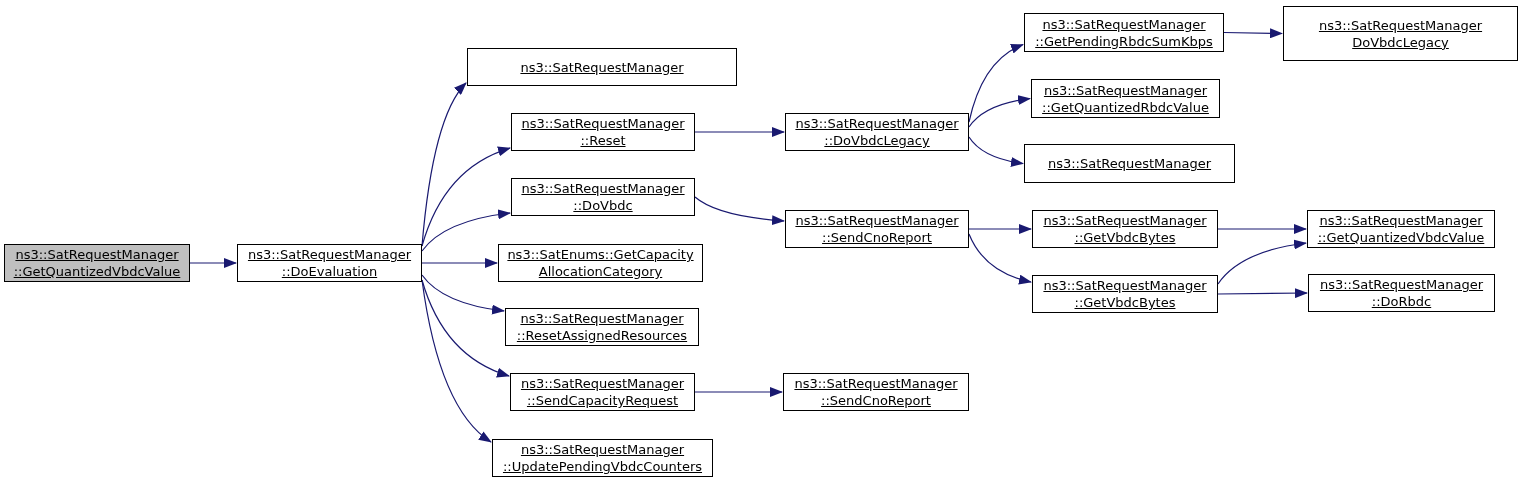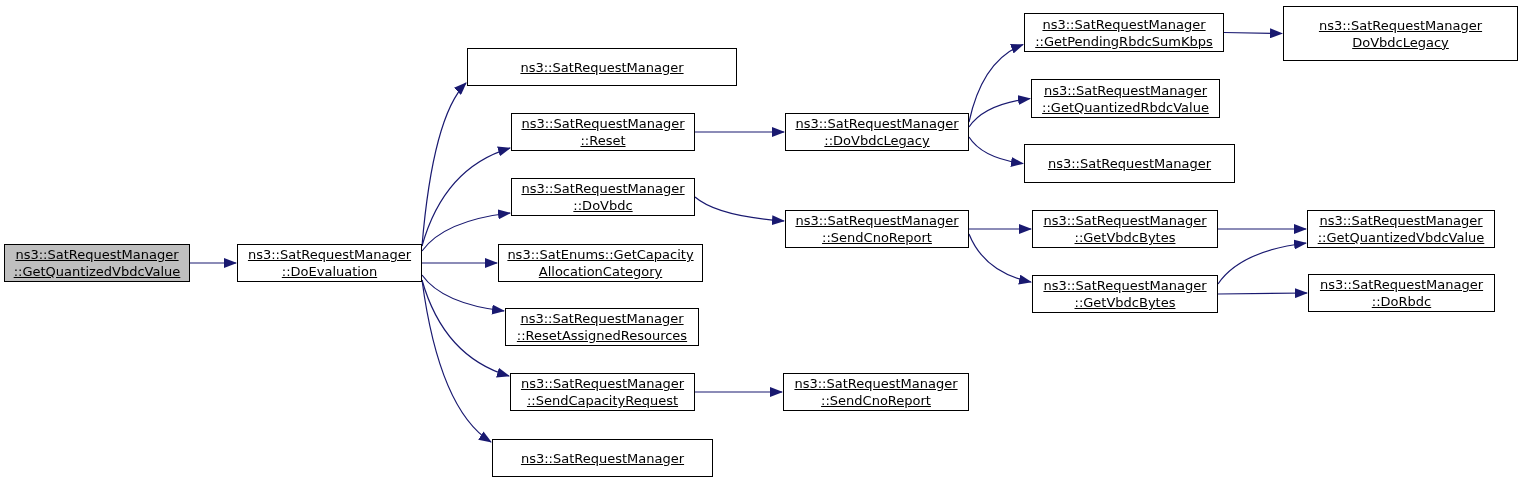--- a/index.html
+++ b/index.html
@@ -76,20 +76,21 @@
     <div class="node" style="left: 505px; top: 308px; width: 194px; height: 38px; background: rgb(255, 255, 255); border-color: rgb(0, 0, 0);">
       <span class="line">ns3::SatRequestManager</span>
       <span class="line">::ResetAssignedResources</span>
     </div>
     <div class="node" style="left: 510px; top: 373px; width: 185px; height: 38px; background: rgb(255, 255, 255); border-color: rgb(0, 0, 0);">
       <span class="line">ns3::SatRequestManager</span>
       <span class="line">::SendCapacityRequest</span>
     </div>
     <div class="node" style="left: 492px; top: 439px; width: 221px; height: 38px; background: rgb(255, 255, 255); border-color: rgb(0, 0, 0);">
       <span class="line">ns3::SatRequestManager</span>
+      <span class="line">::UpdatePendingVbdcCounters</span>
     </div>
     <div class="node" style="left: 785px; top: 113px; width: 184px; height: 38px; background: rgb(255, 255, 255); border-color: rgb(0, 0, 0);">
       <span class="line">ns3::SatRequestManager</span>
       <span class="line">::DoVbdcLegacy</span>
     </div>
     <div class="node" style="left: 785px; top: 210px; width: 184px; height: 38px; background: rgb(255, 255, 255); border-color: rgb(0, 0, 0);">
       <span class="line">ns3::SatRequestManager</span>
       <span class="line">::SendCnoReport</span>
     </div>
     <div class="node" style="left: 783px; top: 373px; width: 186px; height: 38px; background: rgb(255, 255, 255); border-color: rgb(0, 0, 0);">

